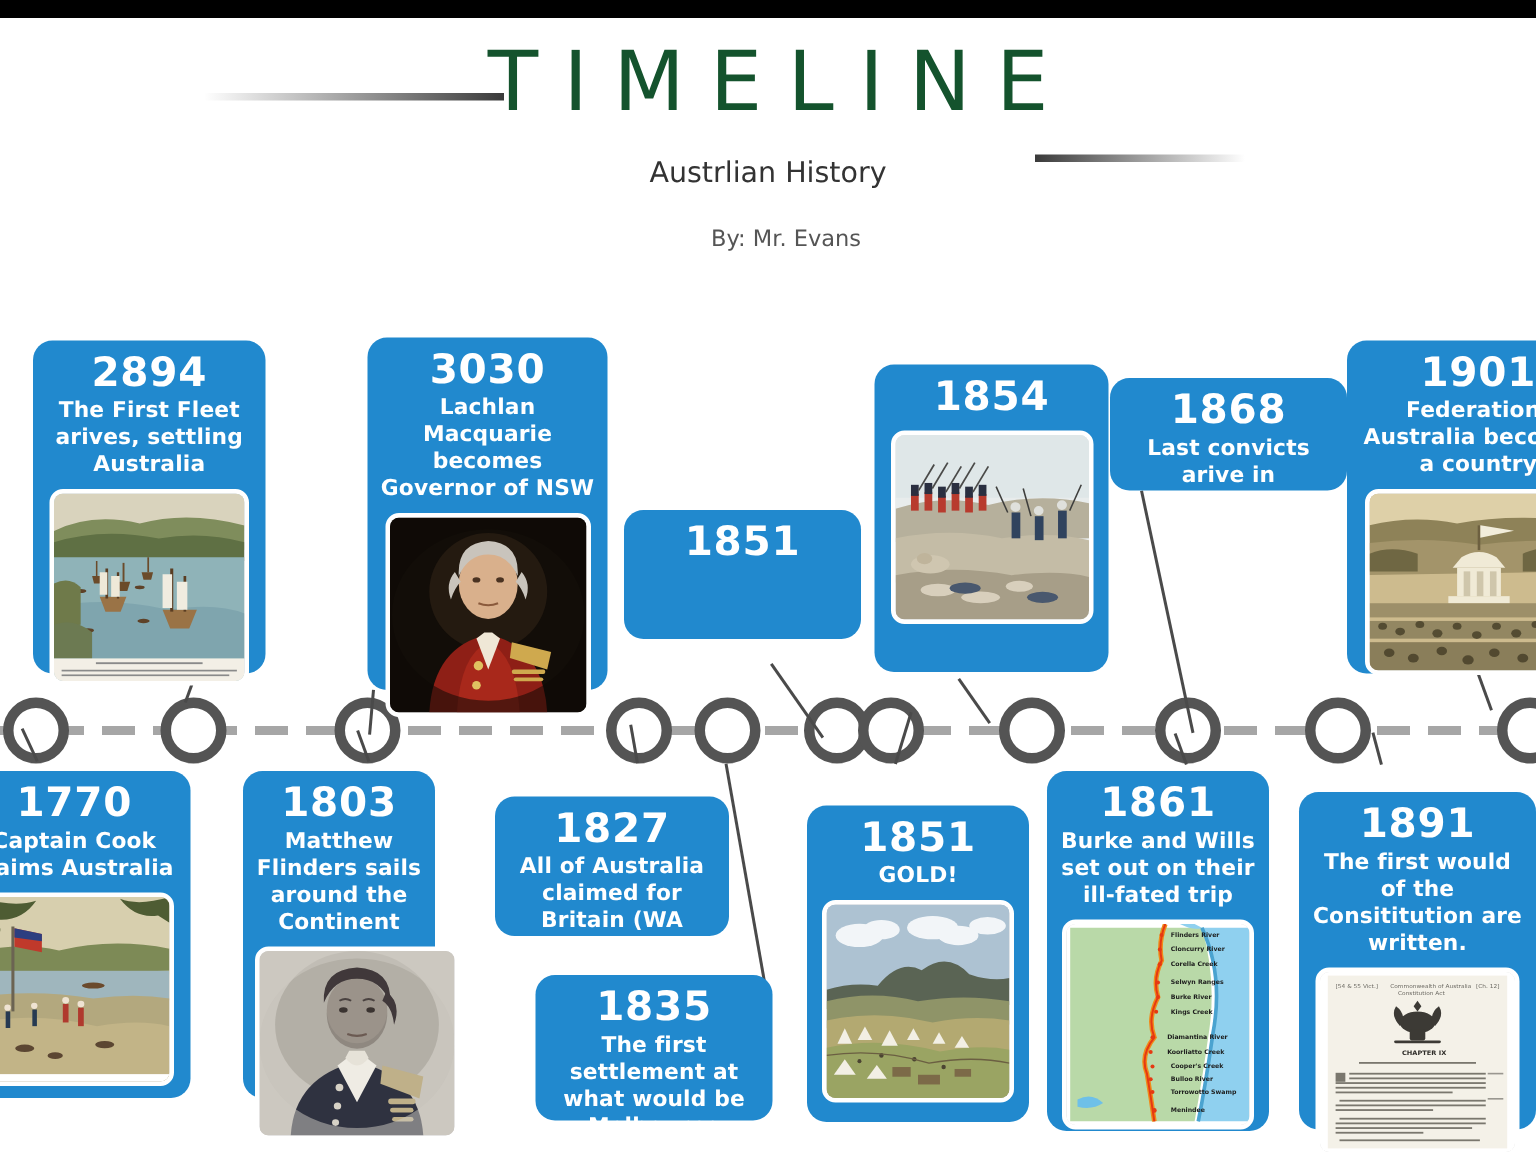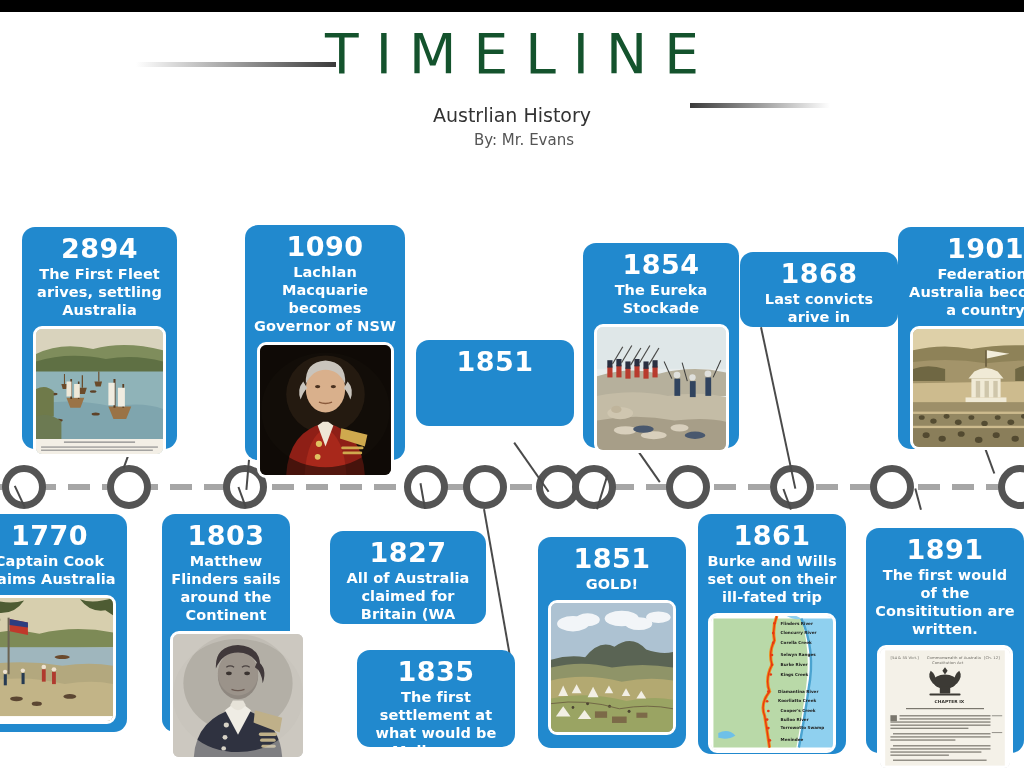--- a/index.html
+++ b/index.html
@@ -20,21 +20,21 @@
     background:linear-gradient(to right,rgba(255,255,255,0),#3a3a3a);}
   .title-rule-r{position:absolute;left:690px;top:85px;width:140px;height:5px;
     background:linear-gradient(to right,#3a3a3a,rgba(255,255,255,0));}
   .title-text{
     position:relative;display:inline-block;
     font-size:55px;letter-spacing:17px;font-weight:400;color:#14532d;
     line-height:72px;text-indent:17px;
     font-family:"DejaVu Sans","Liberation Sans",sans-serif;
   }
   .subtitle{font-size:19px;font-weight:normal;color:#333;margin-top:14px;}
-  .byline{font-size:15px;color:#555;margin-top:5px;padding-left:24px;}
+  .byline{font-size:15px;color:#555;margin-top:24px;padding-left:24px;}
 
   
   .axis{position:absolute;left:0;top:484px;width:1024px;height:6px;
     background:repeating-linear-gradient(to right,#a6a6a6 0px,#a6a6a6 22px,
       rgba(0,0,0,0) 22px,rgba(0,0,0,0) 34px);}
   .node{position:absolute;width:44px;height:44px;border-radius:50%;
     border:7px solid #545454;background:#ffffff;box-sizing:border-box;top:465px;}
 
   .connector{position:absolute;background:#4a4a4a;transform-origin:0 0;height:2px;}
 
@@ -140,21 +140,21 @@
         <g fill="#8a8a8a">
           <rect x="22" y="90" width="56" height="1"></rect>
           <rect x="4" y="94" width="92" height="0.9"></rect>
             <rect x="4" y="96.5" width="88" height="0.9"></rect>
         </g>
       </svg>
     </div>
   </div>
 
   <div class="card" style="left:245px;top:225px;width:160px;height:235px;">
-    <div class="year">1090</div>
+    <div class="year">3030</div>
     <div class="desc">Lachlan Macquarie becomes Governor of NSW</div>
     <div class="photo" style="width:137px;height:136px;">
       <svg class="ph" viewBox="0 0 100 100" preserveAspectRatio="none">
         <rect width="100" height="100" fill="#120d08"></rect>
         <ellipse cx="50" cy="38" rx="30" ry="30" fill="#241a10"></ellipse>
         <path d="M20 100 Q22 66 50 60 Q78 66 80 100 Z" fill="#8e1f16"></path>
         <path d="M34 100 Q36 70 50 64 Q64 70 66 100 Z" fill="#a8281b"></path>
         <path d="M44 62 L50 78 L56 62 L52 59 L48 59 Z" fill="#efe7d6"></path>
         <ellipse cx="50" cy="34" rx="15" ry="18" fill="#d9b08c"></ellipse>
         <path d="M35 30 Q34 13 50 12 Q66 13 65 30 Q60 19 50 19 Q40 19 35 30 Z" fill="#c9c4bc"></path>
@@ -178,21 +178,20 @@
       </svg>
     </div>
   </div>
 
   <div class="card" style="left:416px;top:340px;width:158px;height:86px;">
     <div class="year">1851</div>
   </div>
 
   <div class="card" style="left:583px;top:243px;width:156px;height:205px;">
     <div class="year">1854</div>
-    <div class="desc">The Eureka Stockade</div>
     <div class="photo" style="width:135px;height:129px;">
       <svg class="ph" viewBox="0 0 100 100" preserveAspectRatio="none">
         <rect width="100" height="100" fill="#e8ecec"></rect>
         <rect y="0" width="100" height="34" fill="#dfe7e8"></rect>
         <path d="M0 40 Q25 32 48 38 Q74 31 100 37 L100 56 L0 58 Z" fill="#b6b09c"></path>
         <path d="M0 56 Q28 50 55 56 Q80 52 100 57 L100 78 L0 80 Z" fill="#c4bca6"></path>
         <path d="M0 76 Q30 70 60 76 Q85 73 100 77 L100 100 L0 100 Z" fill="#a79e88"></path>
         <g fill="#b83b2e">
           <rect x="8" y="32" width="4" height="9"></rect>
             <rect x="15" y="31" width="4" height="10"></rect>

